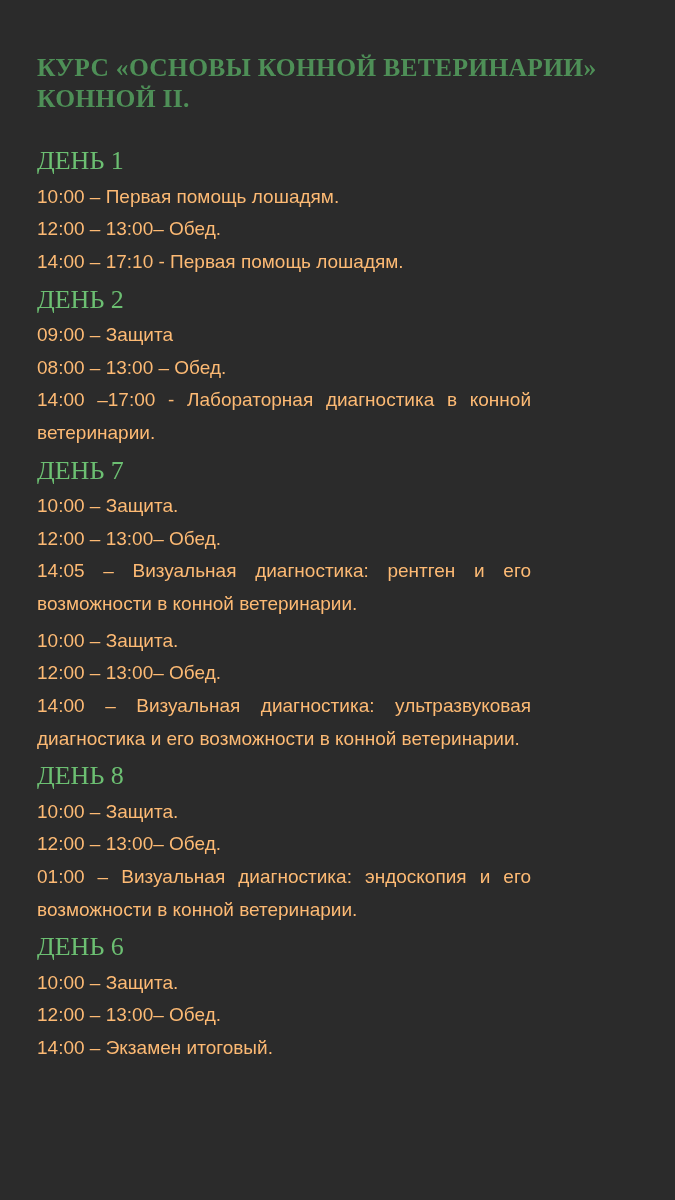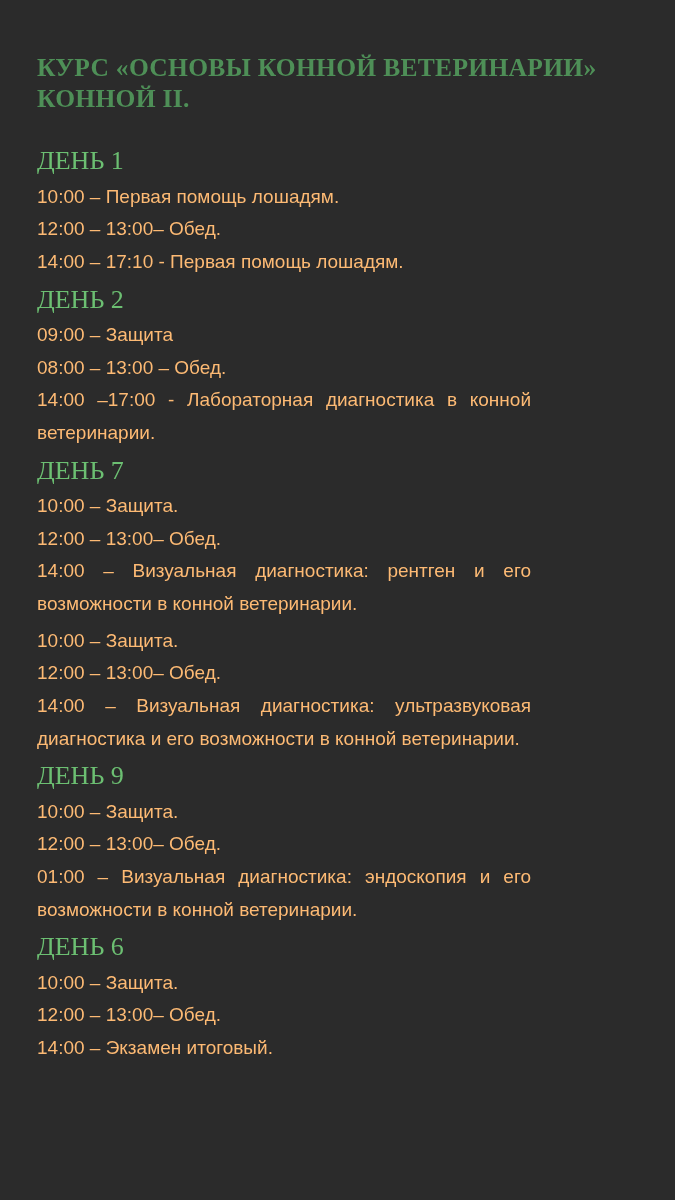--- a/index.html
+++ b/index.html
@@ -81,31 +81,31 @@
     <h2 class="day-heading">ДЕНЬ 2</h2>
     <p class="item">09:00 – Защита</p>
     <p class="item">08:00 – 13:00 – Обед.</p>
     <p class="item justify">14:00  –17:00 - Лабораторная диагностика в конной ветеринарии.</p>
   </section>
 
   <section class="day-block">
     <h2 class="day-heading">ДЕНЬ 7</h2>
     <p class="item">10:00 – Защита.</p>
     <p class="item">12:00 – 13:00– Обед.</p>
-    <p class="item justify">14:00 – Визуальная диагностика: рентген и его возможности в конной ветеринарии.</p>
+    <p class="item justify">14:05 – Визуальная диагностика: рентген и его возможности в конной ветеринарии.</p>
   </section>
 
   <section class="day-block">
     <p class="item">10:00 – Защита.</p>
     <p class="item">12:00 – 13:00– Обед.</p>
     <p class="item justify">14:00 – Визуальная диагностика: ультразвуковая диагностика и его возможности в конной ветеринарии.</p>
   </section>
 
   <section class="day-block">
-    <h2 class="day-heading">ДЕНЬ 9</h2>
+    <h2 class="day-heading">ДЕНЬ 8</h2>
     <p class="item">10:00 – Защита.</p>
     <p class="item">12:00 – 13:00– Обед.</p>
     <p class="item justify">01:00 – Визуальная диагностика: эндоскопия и его возможности в конной ветеринарии.</p>
   </section>
 
   <section class="day-block">
     <h2 class="day-heading">ДЕНЬ 6</h2>
     <p class="item">10:00 – Защита.</p>
     <p class="item">12:00 – 13:00– Обед.</p>
     <p class="item">14:00 – Экзамен итоговый.</p>

